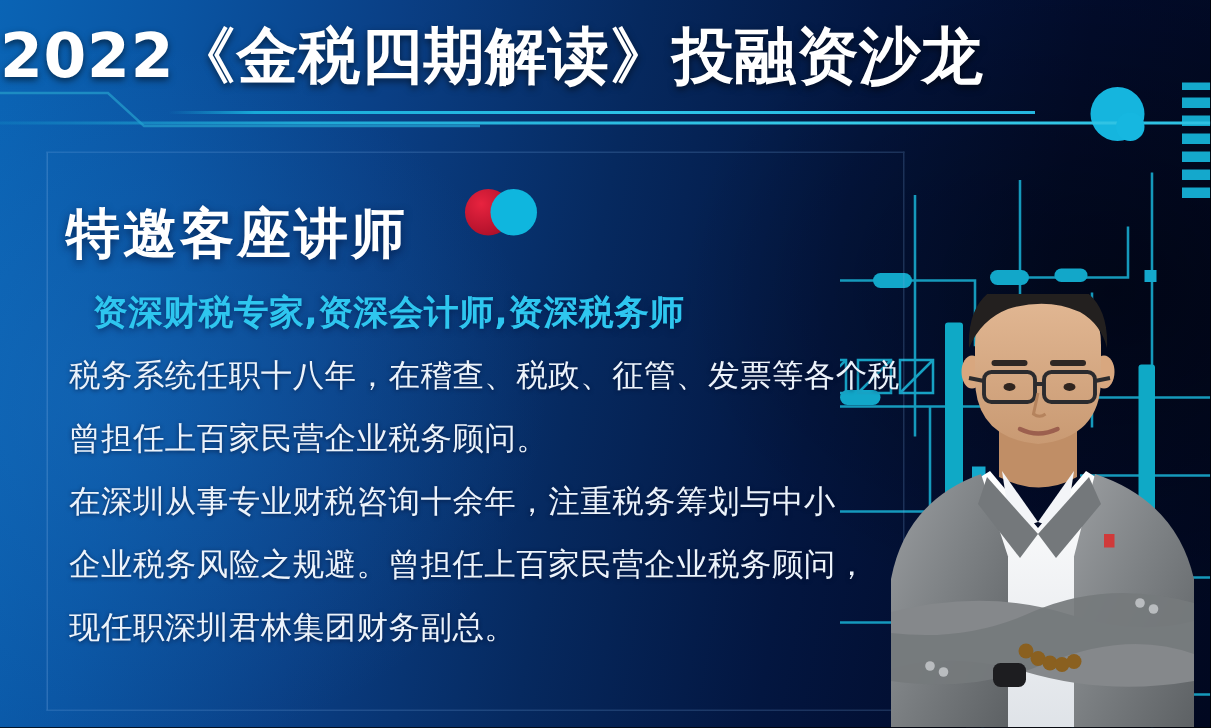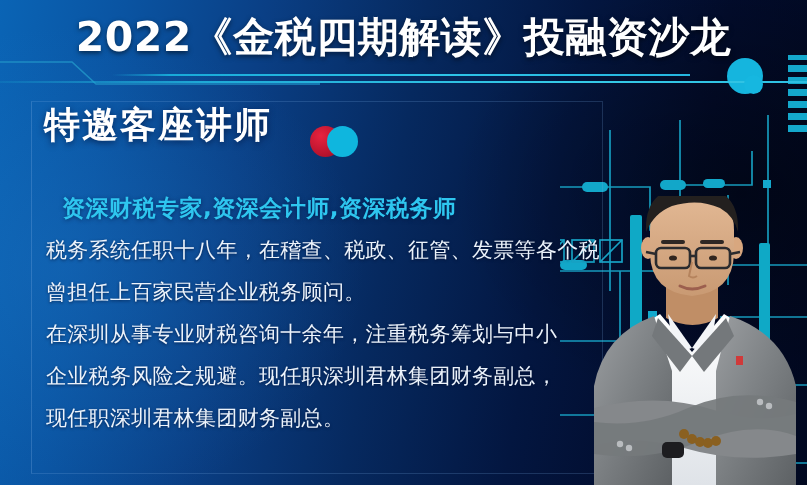--- a/index.html
+++ b/index.html
@@ -27,21 +27,21 @@
   
   .circuit{position:absolute;left:560px;top:55px;width:247px;height:430px;}
   .circuit svg{display:block;}
 
   
   .leftdeco{position:absolute;left:0;top:48px;width:320px;height:60px;}
 
   
   .title{
     position:absolute;left:0;right:0;top:14px;
-    text-align:center;
+    text-align:left;
     color:#ffffff;
     font-size:41px;
     font-weight:bold;
     letter-spacing:.5px;
     line-height:1.15;
     font-family:"DejaVu Sans","Liberation Sans",sans-serif;
     text-shadow:0 2px 5px rgba(0,0,0,.55);
     white-space:nowrap;
   }
 
@@ -55,21 +55,21 @@
   
   .frame{
     position:absolute;left:31px;top:101px;width:570px;height:371px;
     border:1px solid rgba(120,170,225,.22);
     border-left-color:rgba(120,170,225,.30);
     pointer-events:none;
   }
 
   
   .heading{
-    position:absolute;left:44px;top:101px;
+    position:absolute;left:44px;top:132px;
     color:#ffffff;font-size:36px;font-weight:bold;letter-spacing:2px;
     font-family:"DejaVu Sans","Liberation Sans",sans-serif;
     text-shadow:0 2px 6px rgba(0,20,60,.7);
     white-space:nowrap;
   }
   .dot-red{position:absolute;left:310px;top:126px;width:31px;height:31px;border-radius:50%;
      background:radial-gradient(circle at 35% 32%,#e8233f,#b4122c 70%,#8e0d22 100%);}
   .dot-cyan{position:absolute;left:327px;top:126px;width:31px;height:31px;border-radius:50%;
      background:#0fb6de;}
 
@@ -208,21 +208,21 @@
   <div class="heading">特邀客座讲师</div>
   <div class="dot-red"></div>
   <div class="dot-cyan"></div>
 
   <div class="subtitle">资深财税专家,资深会计师,资深税务师</div>
 
   <div class="bio">
     <p>税务系统任职十八年，在稽查、税政、征管、发票等各个税</p>
     <p>曾担任上百家民营企业税务顾问。</p>
     <p>在深圳从事专业财税咨询十余年，注重税务筹划与中小</p>
-    <p>企业税务风险之规避。现任职深圳君林集团财务副总，</p>
+    <p>企业税务风险之规避。曾担任上百家民营企业税务顾问，</p>
     <p>现任职深圳君林集团财务副总。</p>
   </div>
 
 
   <div class="photo">
     <svg width="219" height="289" viewBox="0 0 219 289">
       <defs>
         <linearGradient id="suit" x1="0" y1="0" x2="1" y2="1">
           <stop offset="0" stop-color="#9b9ea1"></stop>
           <stop offset=".45" stop-color="#7e8285"></stop>

